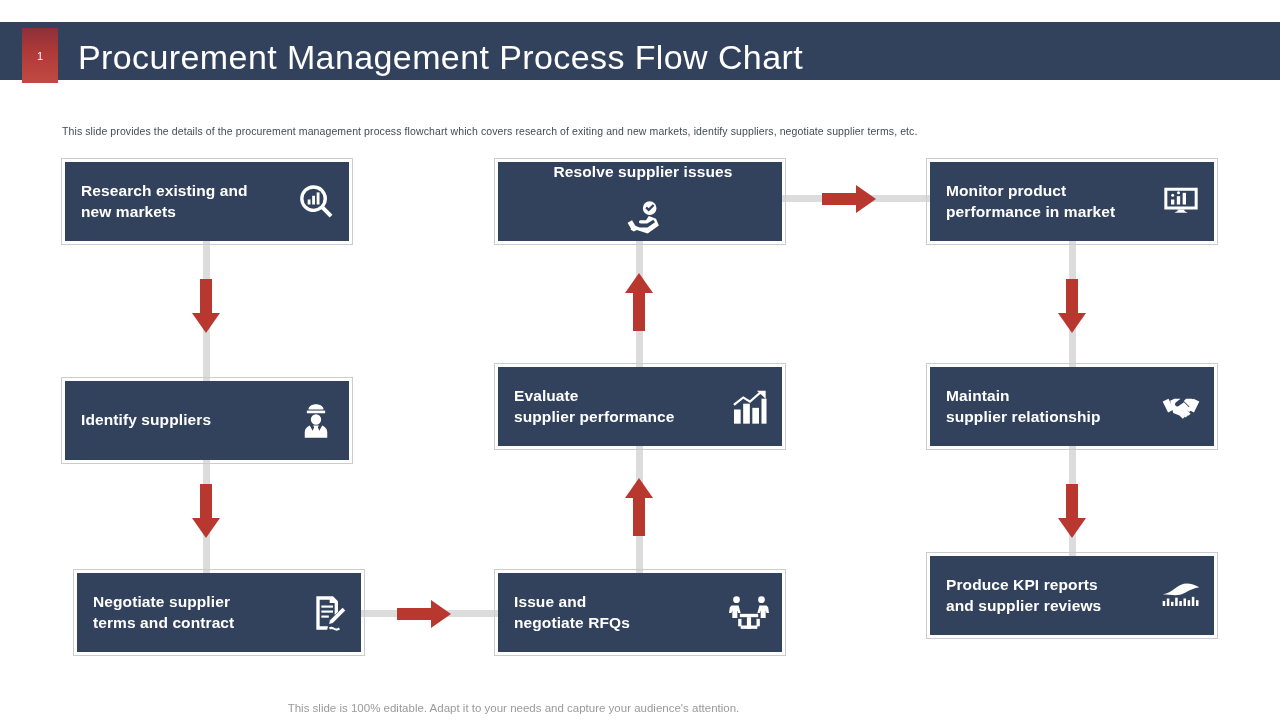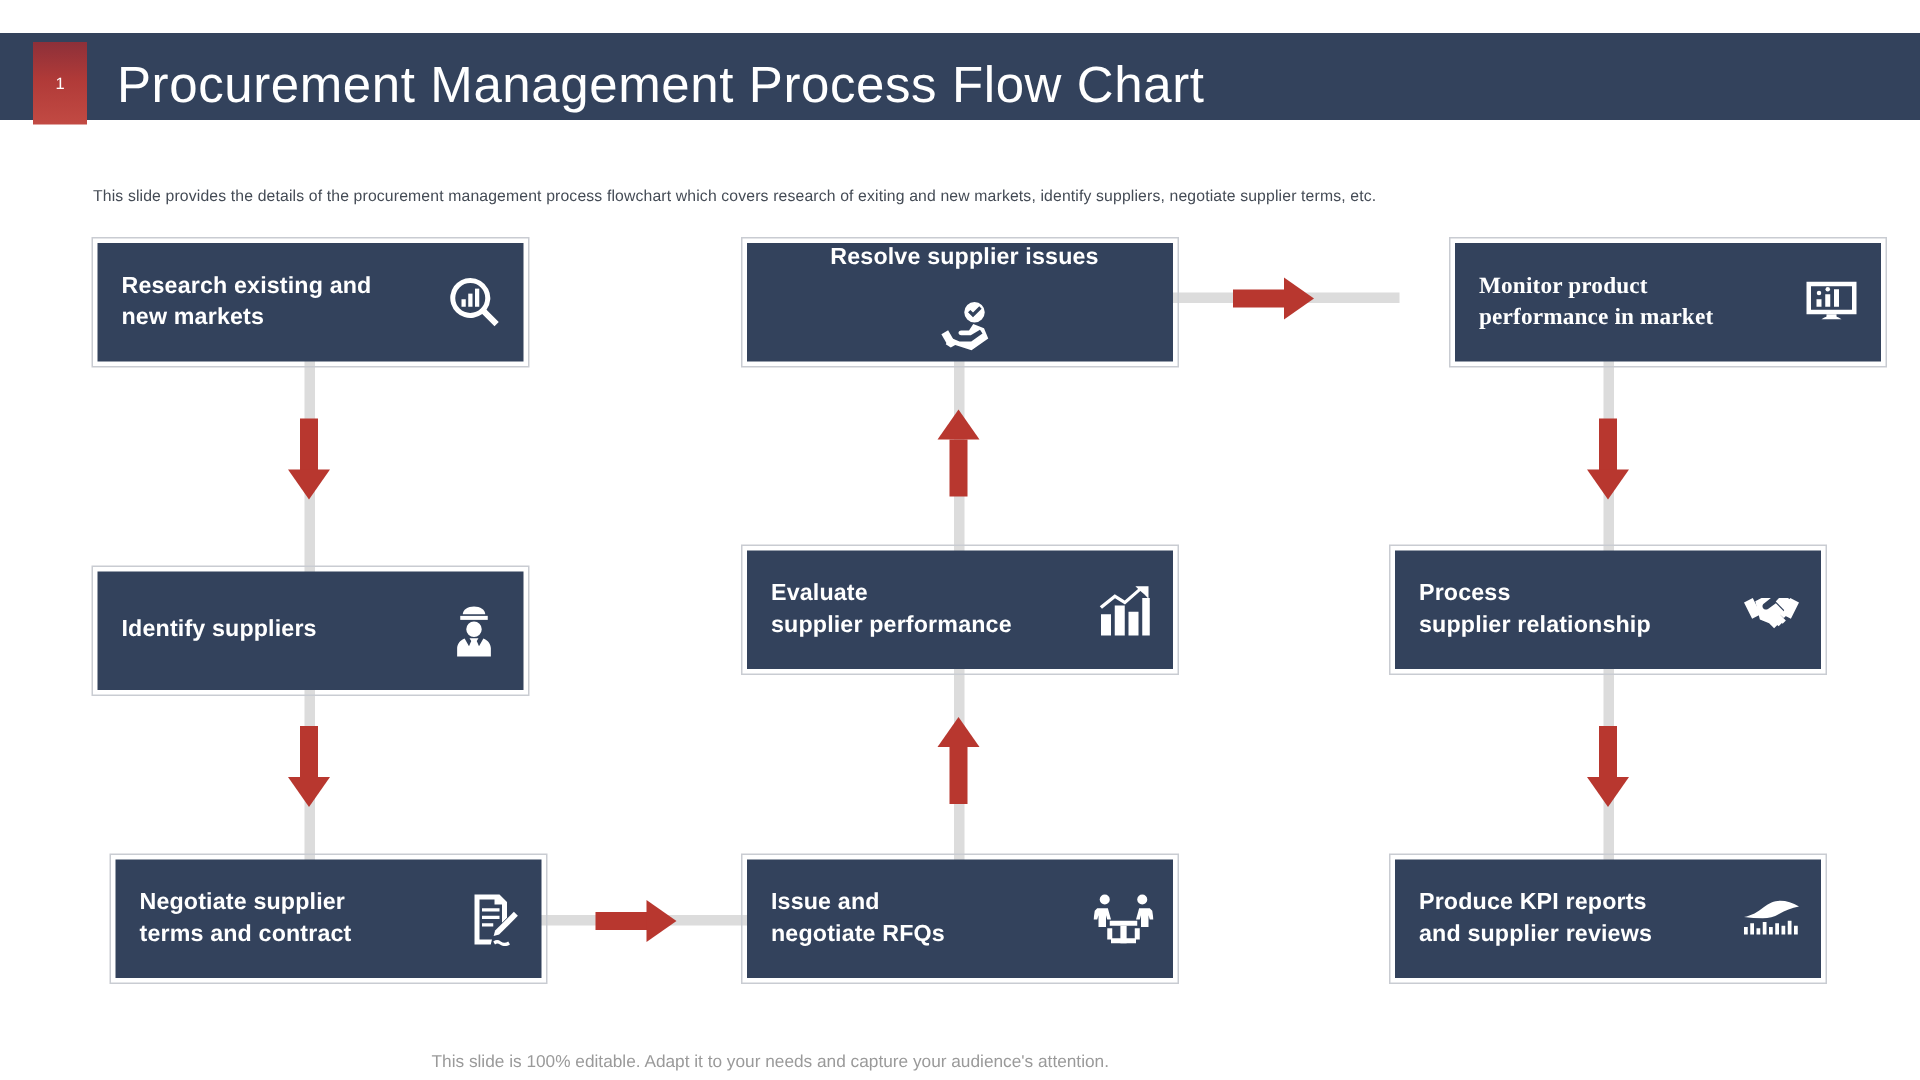--- a/index.html
+++ b/index.html
@@ -201,51 +201,51 @@
       <path d="M45 15h-8.5L34 24h3l1-3.4V30h6V20.6L45 24h3l-1-7z"></path>
       <rect x="13" y="25" width="22" height="4"></rect>
       <rect x="21.5" y="29" width="5" height="14"></rect>
       <rect x="14" y="39" width="20" height="4"></rect>
       <path d="M11 31h4v9h-4z"></path>
       <path d="M33 31h4v9h-4z"></path>
     </svg>
   </div>
 </div>
 
-<div class="node" style="left:970px;top:162px;font-family:Liberation Serif, serif;">
+<div class="node" style="left:930px;top:162px;">
   <div class="node-label">Monitor product
 performance in market</div>
   <div class="node-icon">
     <svg viewBox="0 0 48 48">
       <path d="M4 7h40v26H4zm3.6 3.6v18.8h32.8V10.6z"></path>
       <rect x="12" y="21" width="4" height="6"></rect>
       <rect x="19" y="17" width="4" height="10"></rect>
       <rect x="26" y="13" width="4" height="14"></rect>
       <circle cx="14" cy="16" r="1.8"></circle>
       <circle cx="21" cy="13" r="1.8"></circle>
       <path d="M16 37c3-2 6-3 8-3s5 1 8 3z"></path>
       <rect x="20" y="33" width="8" height="3"></rect>
     </svg>
   </div>
 </div>
 
 <div class="node" style="left:930px;top:367px;">
-  <div class="node-label">Process
+  <div class="node-label">Maintain
 supplier relationship</div>
   <div class="node-icon">
     <svg viewBox="0 0 48 48">
       <path d="M2 17.5l7-3.5 6.5 13-7 3.5z"></path>
       <path d="M46 17.5l-7-3.5-6.5 13 7 3.5z"></path>
       <path d="M11 16.5l5-2.5h7.5l-5.5 4.4c-1.3 1-1.6 2.6-.7 3.8.9 1.2 2.6 1.4 3.9.5l6.3-4.5 9 9.2-2.6 2.6-3.4-3 5 5-2.6 2.6-4.6-4.6 4 4-2.6 2.6-4.4-4.4 3.4 3.4-2.6 2.6-4-4-7.4-3z"></path>
       <path d="M30 14h7l5 2.5-5 10-9.6-9.8z"></path>
     </svg>
   </div>
 </div>
 
-<div class="node" style="left:930px;top:573px;">
+<div class="node" style="left:930px;top:556px;">
   <div class="node-label">Produce KPI reports
 and supplier reviews</div>
   <div class="node-icon">
     <svg viewBox="0 0 48 48">
       <path d="M2 22c6-1 11-4 16-8 4-3 8-5 13-5 5 0 10 1.6 15 4.5-6 1.2-11 3-16 6-4 2.4-8 3.5-13 3.5-5 0-10-.4-15-1z"></path>
       <rect x="2" y="30" width="3" height="6"></rect>
       <rect x="7" y="27" width="3" height="9"></rect>
       <rect x="12" y="31" width="3" height="5"></rect>
       <rect x="17" y="26" width="3" height="10"></rect>
       <rect x="22" y="30" width="3" height="6"></rect>

